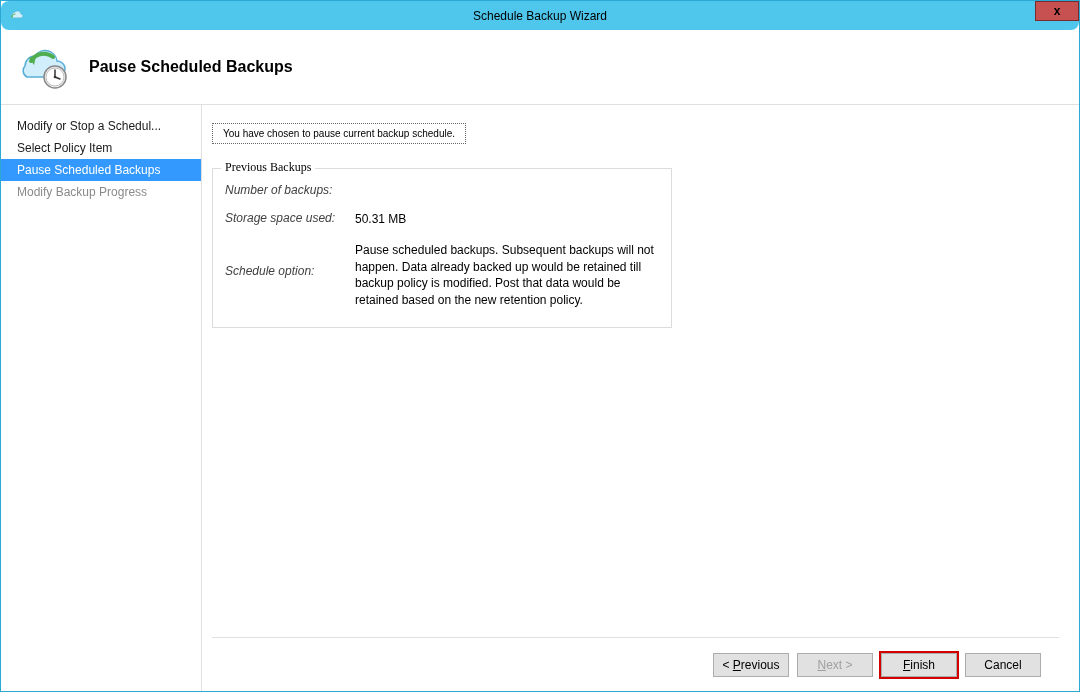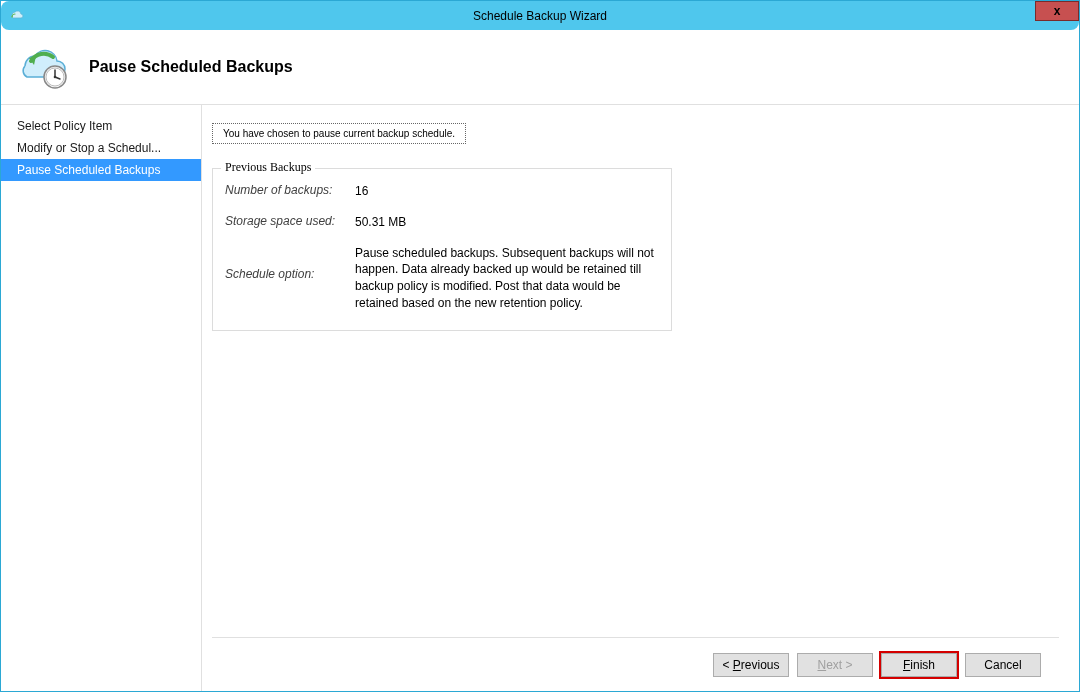--- a/index.html
+++ b/index.html
@@ -226,37 +226,37 @@
         <line x1="44" y1="35" x2="49" y2="37" stroke="#333" stroke-width="1.5" stroke-linecap="round"></line>
         <circle cx="44" cy="35" r="1.3" fill="#333"></circle>
       </svg>
     </div>
     <div class="page-title">Pause Scheduled Backups</div>
   </div>
 
   <div class="body-area">
 
     <div class="sidebar">
+      <div class="sidebar-item">Modify or Stop a Schedul...</div>
       <div class="sidebar-item">Select Policy Item</div>
-      <div class="sidebar-item">Modify or Stop a Schedul...</div>
       <div class="sidebar-item active">Pause Scheduled Backups</div>
+      <div class="sidebar-item disabled">Modify Backup Progress</div>
     </div>
 
     <div class="content">
       <div style="flex:1;">
         <div>
           <span class="info-message">You have chosen to pause current backup schedule.</span>
         </div>
 
         <div class="groupbox">
           <div class="groupbox-title">Previous Backups</div>
 
           <div class="kv-row">
             <div class="kv-label">Number of backups:</div>
-            <div class="kv-value">16</div>
           </div>
 
           <div class="kv-row">
             <div class="kv-label">Storage space used:</div>
             <div class="kv-value">50.31 MB</div>
           </div>
 
           <div class="kv-row retention">
             <div class="kv-label">Schedule option:</div>
             <div class="kv-value"> Pause scheduled backups. Subsequent backups will not happen. Data already backed up would be retained till backup policy is modified. Post that data would be retained based on the new retention policy.</div>

